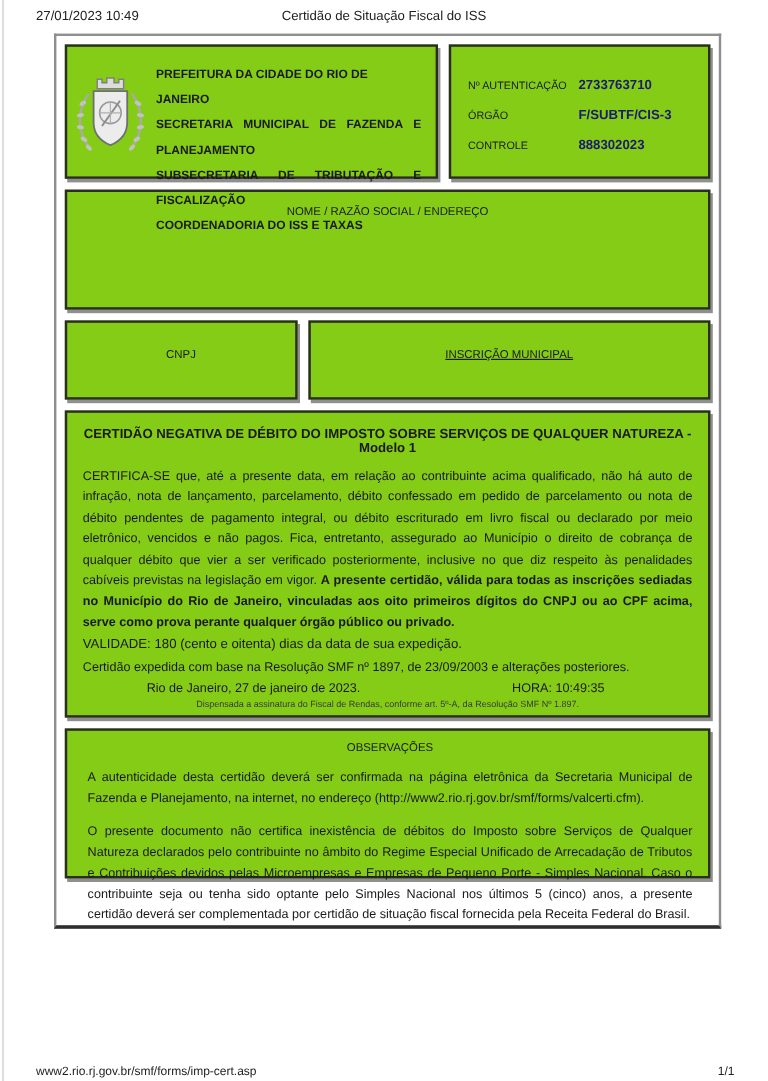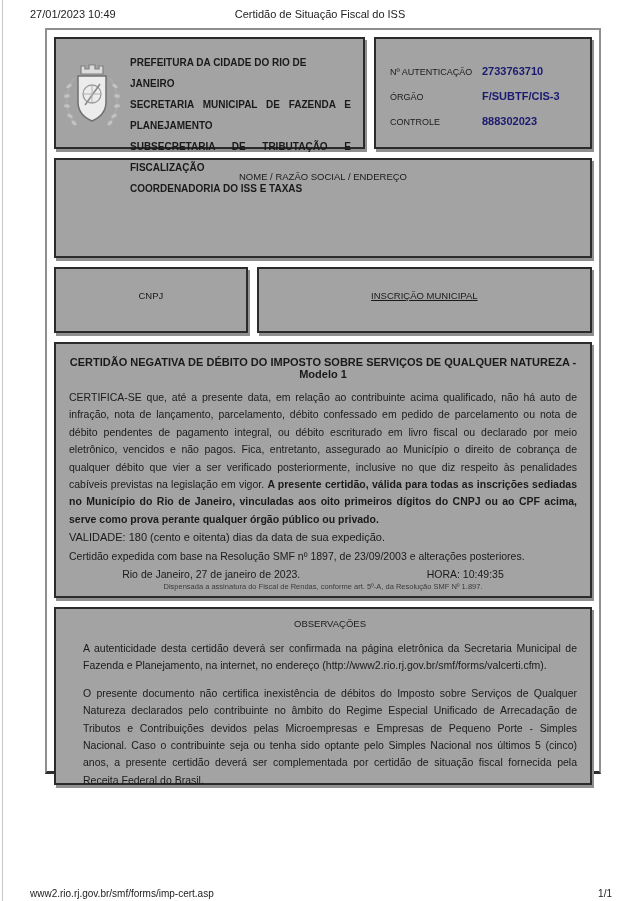--- a/index.html
+++ b/index.html
@@ -14,21 +14,21 @@
   .ph-title{position:absolute;left:0;right:0;text-align:center;top:0;}
   .ph-date{position:absolute;left:0;top:0;}
   .print-footer{position:absolute;top:872px;left:30px;right:28px;display:flex;justify-content:space-between;font-size:10px;color:#222;margin-top:16px;}
 
   
   .wrapper{
     position:absolute;left:45px;top:28px;width:556px;height:746px;box-sizing:border-box;
     border:2px solid #8f8f8f;border-bottom:3px solid #2e2e2e;padding:7px;background:#fff;
   }
   .box{
-    border:2px solid #2b2b2b;box-shadow:2px 3px 0 #8f8f8f;background:#a3a3a3;box-sizing:border-box;
+    border:2px solid #2b2b2b;box-shadow:2px 3px 0 #8f8f8f;background:#84cc16;box-sizing:border-box;
   }
   .row1{display:flex;gap:9px;height:112px;margin-bottom:9px;}
   .header-box{flex:1.5;display:flex;padding:6px 10px 6px 6px;}
   .coat{width:60px;flex:0 0 60px;margin-top:8px;}
   .org-lines{flex:1;padding:7px 2px 0 8px;font-weight:bold;font-size:10px;line-height:21px;}
   .org-just{text-align:justify;}
   .org-lines div{margin:0;}
 
   .auth-box{flex:1;padding:26px 6px 0 14px;}
   .auth-row{display:flex;align-items:baseline;margin-bottom:13px;}
@@ -44,21 +44,21 @@
   .cert-title{text-align:center;font-weight:bold;font-size:11px;margin:3px 0 9px 0;}
   .cert-body{font-size:10.5px;text-align:justify;line-height:17.4px;}
   .cert-body b{font-weight:bold;}
   .cert-validity{margin-top:0;font-size:11px;line-height:19px;}
   .cert-resolution{font-size:10.5px;line-height:19px;}
   .date-row{display:flex;margin-top:2px;font-size:10.5px;}
   .date-left{width:56%;text-align:center;}
   .date-right{flex:1;text-align:center;}
   .waiver{position:absolute;left:0;right:0;bottom:5px;text-align:center;font-size:7.5px;color:#3a3a3a;}
 
-  .obs-box{height:178px;padding:9px 13px 0 27px;}
+  .obs-box{height:125px;padding:9px 13px 0 17px;}
   .obs-title{text-align:center;font-size:9.5px;margin-bottom:11px;}
   .obs-p{font-size:10.5px;text-align:justify;line-height:17.4px;margin:0 0 10px 0;}
 </style>
 </head>
 <body>
 
 <div class="page-edge"></div>
 
 <div class="print-header">
   <span class="ph-title">Certidão de Situação Fiscal do ISS</span>

